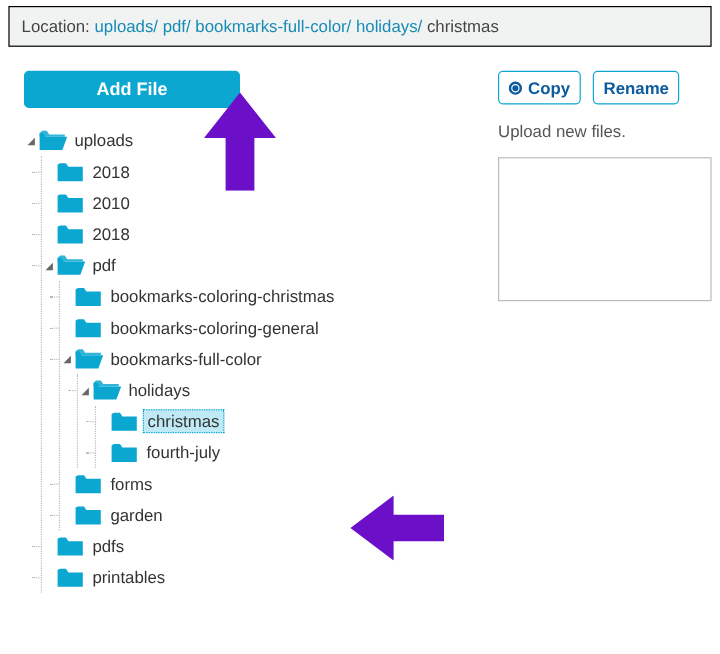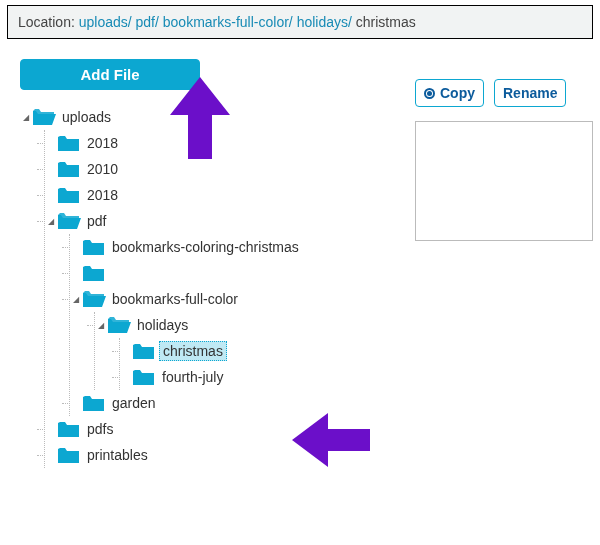--- a/index.html
+++ b/index.html
@@ -9,35 +9,35 @@
   .breadcrumb-bar .bc-sep { color: #188bb5; }
   .breadcrumb-bar .bc-current { color: #444; }
   .main { display: flex; align-items: flex-start; padding: 0 7px 0 20px; }
   .left-col { width: 395px; position: relative; }
   .right-col { flex: 1; }
   .btn-row { display: flex; margin-bottom: 14px; }
   .btn { border-radius: 4px; padding: 6px 0; font-size: 15px; text-align: center; cursor: pointer; font-weight: bold; }
   .btn-primary { background: #0ca7d1; color: #fff; width: 180px; border: 1px solid #0ca7d1; }
   .btn-outline { background: #fff; color: #0ca7d1; width: 180px; border: 1px solid #0ca7d1; }
   .right-btns { display: flex; gap: 10px; margin-bottom: 14px; }
-  .btn-small { border: 1px solid #0ca7d1; border-radius: 4px; padding: 5px 8px; background: #fff; color: #0c5b9c; font-weight: bold; cursor: pointer; display: flex; align-items: center; gap: 5px; font-size: 14px; margin-top: 20px; }
+  .btn-small { border: 1px solid #0ca7d1; border-radius: 4px; padding: 5px 8px; background: #fff; color: #0c5b9c; font-weight: bold; cursor: pointer; display: flex; align-items: center; gap: 5px; font-size: 14px; }
   .radio-dot { width: 11px; height: 11px; border-radius: 50%; border: 2px solid #0c5b9c; display: inline-block; position: relative; }
   .radio-dot::after { content:''; position:absolute; inset:1px; border-radius:50%; background:#0c5b9c; }
   .upload-label { color: #555; margin-bottom: 14px; }
   .upload-box { border: 1px solid #bbb; height: 120px; background: #fff; }
   .tree { position: relative; }
   .node { display: flex; align-items: center; height: 26px; position: relative; }
   .node-label { margin-left: 3px; color: #333; cursor: pointer; padding: 1px 3px; }
   .node-label.selected { background: #bfe9f4; border: 1px dotted #0ca7d1; }
   .toggle { cursor: pointer; padding: 0 2px; width: 12px; text-align: center; }
   .folder-icon { display: inline-block; vertical-align: middle; }
   .lines { border-left: 1px dotted #bbb; margin-left: 5px; padding-left: 0; }
   .node::before { content: ''; position: absolute; left: -8px; top: 13px; width: 8px; border-top: 1px dotted #bbb; }
   .node.root::before { display: none; }
-  .children { margin-left: 24px; }
+  .children { margin-left: 14px; }
   .arrow { position: absolute; pointer-events: none; }
 </style>
 </head>
 <body>
 
 <div class="breadcrumb-bar">
   <span>Location:</span>
   <span id="bc-path"> <span class="bc-link">uploads</span><span class="bc-sep">/</span> <span class="bc-link">pdf</span><span class="bc-sep">/</span> <span class="bc-link">bookmarks-full-color</span><span class="bc-sep">/</span> <span class="bc-link">holidays</span><span class="bc-sep">/</span> <span class="bc-current">christmas</span></span>
 </div>
 
@@ -107,20 +107,21 @@
                       </svg></span>
                     <span class="node-label">bookmarks-coloring-christmas</span>
                   </div>
                 </div>
                 <div>
                   <div class="node">
                     <span class="toggle" style="font-size: 8px; color: rgb(102, 102, 102);"></span>
                     <span><svg class="folder-icon" width="24" height="18" viewBox="0 0 24 18">
                         <path d="M1 3 L1 17 L22 17 L22 5 L10 5 L8 2 L3 2 Z" fill="#0ca7d1"></path>
                       </svg></span>
+                    <span class="node-label">bookmarks-coloring-general</span>
                   </div>
                 </div>
                 <div>
                   <div class="node">
                     <span class="toggle" style="font-size: 8px; color: rgb(102, 102, 102);">◢</span>
                     <span><svg class="folder-icon" width="24" height="18" viewBox="0 0 24 18">
                         <path d="M1 3 L1 17 L20 17 L24 6 L6 6 L4 3 Z" fill="#0ca7d1"></path>
                         <path d="M1 3 L1 6 L22 6 L22 4 L9 4 L7 1 L3 1 Z" fill="#0ca7d1" opacity="0.85"></path>
                       </svg></span>
                     <span class="node-label">bookmarks-full-color</span>
@@ -157,20 +158,29 @@
                       </div>
                     </div>
                   </div>
                 </div>
                 <div>
                   <div class="node">
                     <span class="toggle" style="font-size: 8px; color: rgb(102, 102, 102);"></span>
                     <span><svg class="folder-icon" width="24" height="18" viewBox="0 0 24 18">
                         <path d="M1 3 L1 17 L22 17 L22 5 L10 5 L8 2 L3 2 Z" fill="#0ca7d1"></path>
                       </svg></span>
+                    <span class="node-label">forms</span>
+                  </div>
+                </div>
+                <div>
+                  <div class="node">
+                    <span class="toggle" style="font-size: 8px; color: rgb(102, 102, 102);"></span>
+                    <span><svg class="folder-icon" width="24" height="18" viewBox="0 0 24 18">
+                        <path d="M1 3 L1 17 L22 17 L22 5 L10 5 L8 2 L3 2 Z" fill="#0ca7d1"></path>
+                      </svg></span>
                     <span class="node-label">garden</span>
                   </div>
                 </div>
               </div>
             </div>
             <div>
               <div class="node">
                 <span class="toggle" style="font-size: 8px; color: rgb(102, 102, 102);"></span>
                 <span><svg class="folder-icon" width="24" height="18" viewBox="0 0 24 18">
                     <path d="M1 3 L1 17 L22 17 L22 5 L10 5 L8 2 L3 2 Z" fill="#0ca7d1"></path>
@@ -199,15 +209,16 @@
   <div class="right-col">
     <div class="right-btns">
       <div class="btn-small">
         <span class="radio-dot"></span>
         <span>Copy</span>
       </div>
       <div class="btn-small">
         <span>Rename</span>
       </div>
     </div>
+    <div class="upload-label">Upload new files.</div>
     <div class="upload-box"></div>
   </div>
 </div>
 
 </body></html>

